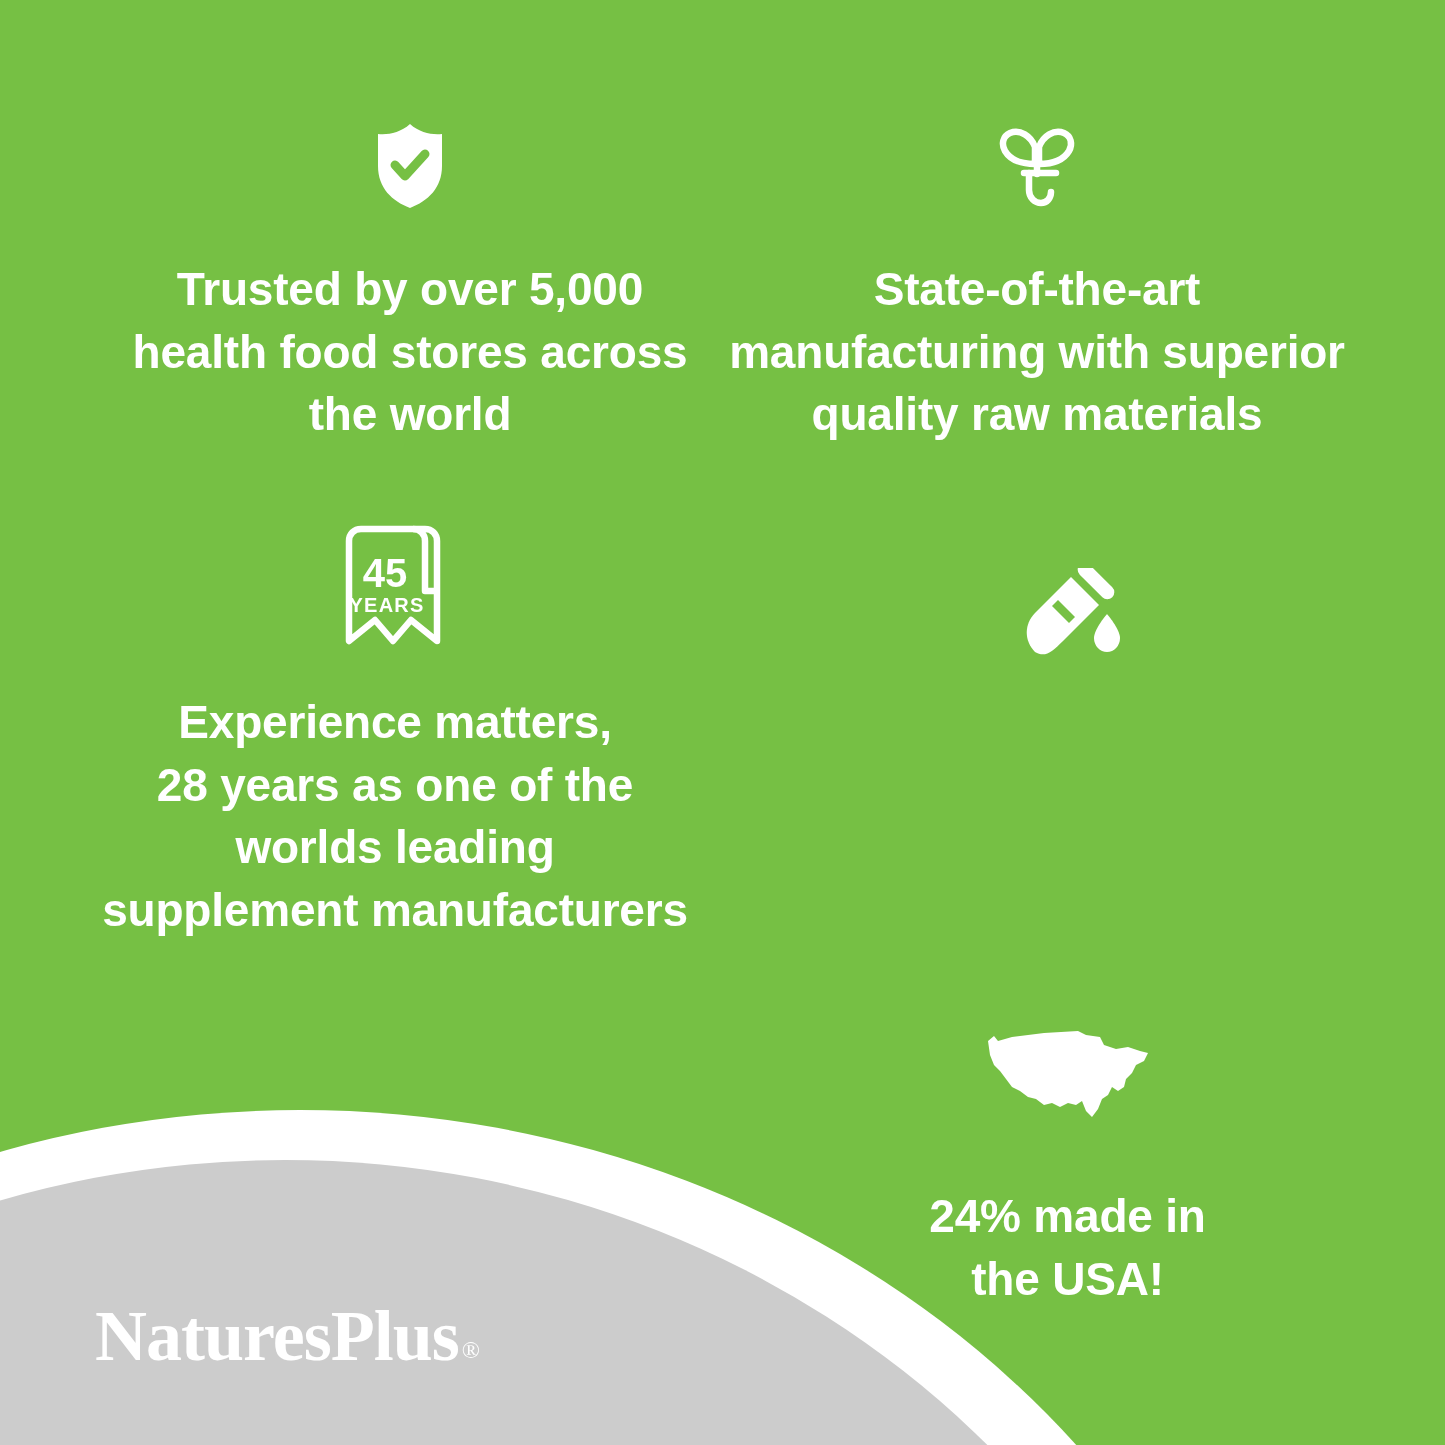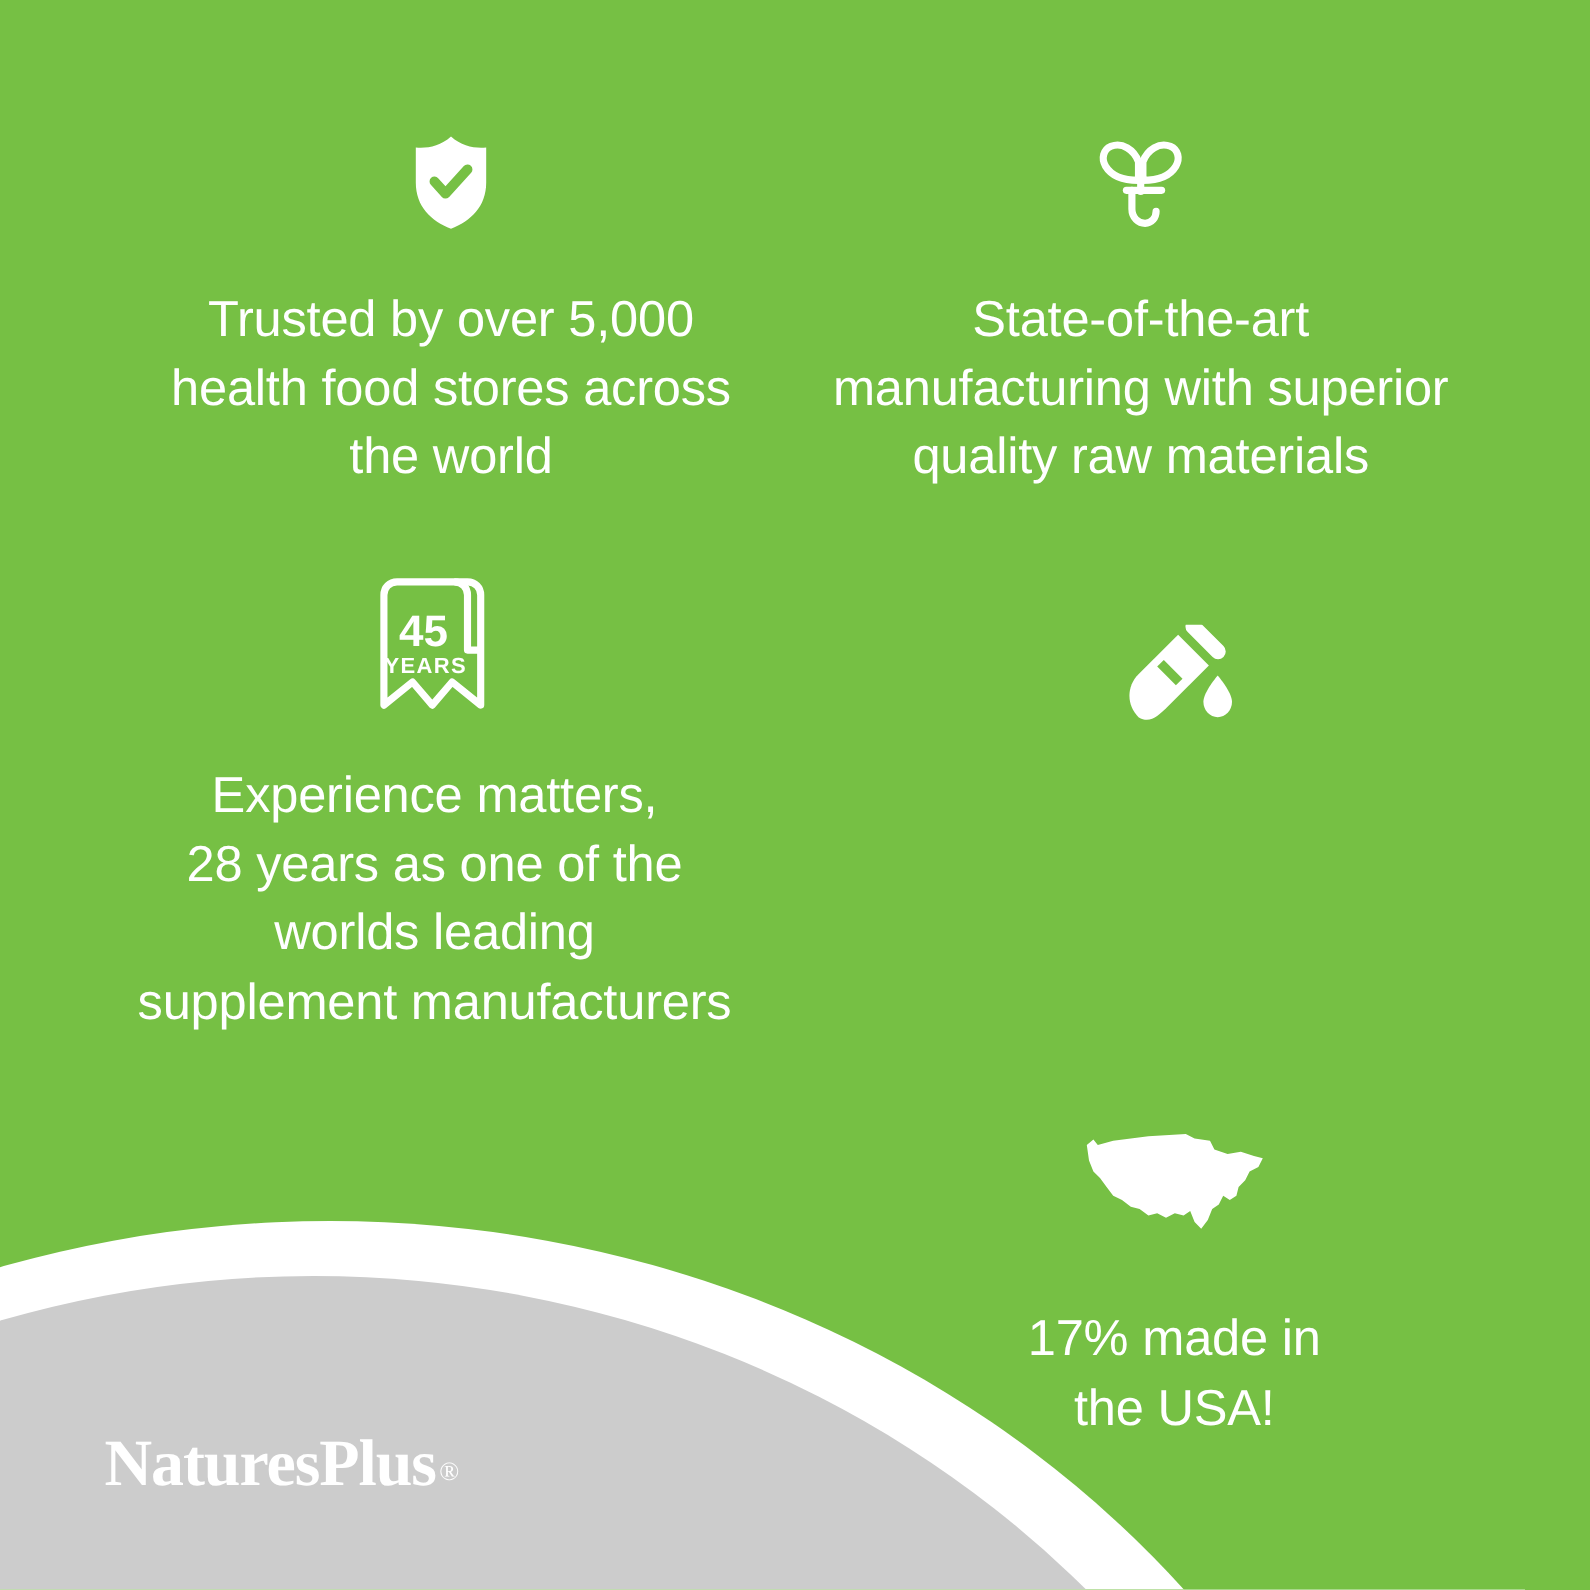--- a/index.html
+++ b/index.html
@@ -32,21 +32,21 @@
   .cell .icon-wrap {
     display:flex; align-items:flex-end; justify-content:center;
     height:100px;
     text-align:right;
   }
   .cell .caption {
     color:#ffffff;
     text-align:center;
     font-size:46px;
     line-height:1.36;
-    font-weight:400;
+    font-weight:700;
     letter-spacing:-0.2px;
     white-space:pre-line;
   }
 
   
   #cell-0 { left:90px;  top:110px; width:640px; }
   #cell-1 { left:692px; top:110px; width:690px; }
   #cell-2 { left:75px;  top:545px; width:640px; }
   #cell-3 { left:725px; top:560px; width:690px; }
   #cell-4 { left:795px; top:1025px; width:545px; }
@@ -61,21 +61,21 @@
   .logo {
     position:absolute;
     left:95px;
     top:1300px;
     display:flex;
     align-items:flex-start;
     color:#ffffff;
   }
   .logo-word {
     font-family:"Liberation Serif", serif;
-    font-size:60px;
+    font-size:72px;
     line-height:1;
     font-weight:700;
     letter-spacing:-1px;
     color:#ffffff;
   }
   .logo-reg {
     font-family:"Liberation Serif", serif;
     font-size:24px;
     line-height:1;
     align-self:flex-end;
@@ -168,21 +168,21 @@
 
     <div class="cell" id="cell-4">
       <div class="icon-wrap">
         <svg width="172" height="100" viewBox="0 0 172 100">
           <path fill="#ffffff" d="M6 16 L12 11 L16 16 L30 12 L62 8 L96 6 L104 10 L118 12 L122 20
             L134 24 L146 22 L158 26 L166 28 L162 36 L154 40 L150 48 L144 54 L142 62 L136 66
             L130 62 L126 70 L120 74 L116 84 L110 92 L104 86 L100 76 L94 80 L86 78 L78 82
             L70 78 L62 80 L54 74 L46 72 L38 66 L30 62 L24 54 L18 46 L12 40 L8 30 Z"></path>
         </svg>
       </div>
-      <div class="caption">17% made in
+      <div class="caption">24% made in
 the USA!</div>
     </div>
 
   </div>
 
   <div class="logo">
     <span class="logo-word">NaturesPlus</span>
     <span class="logo-reg">®</span>
   </div>
 

